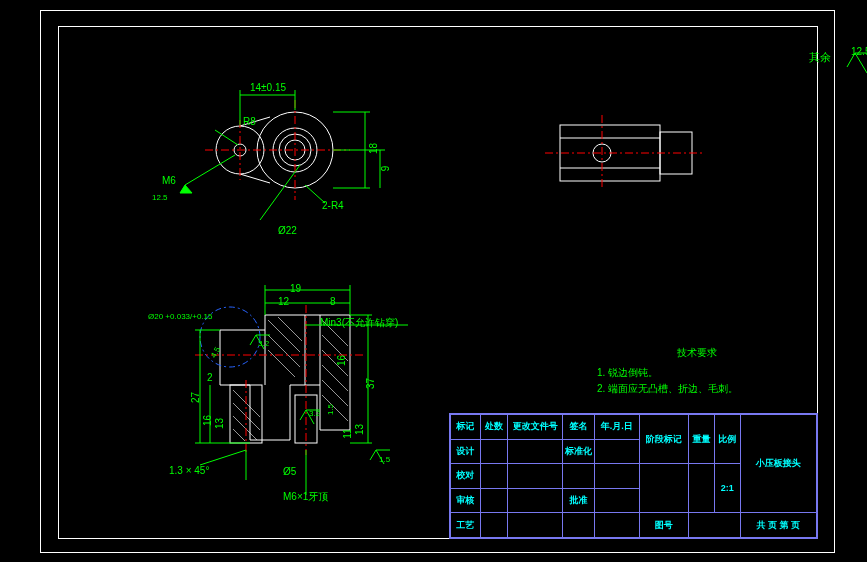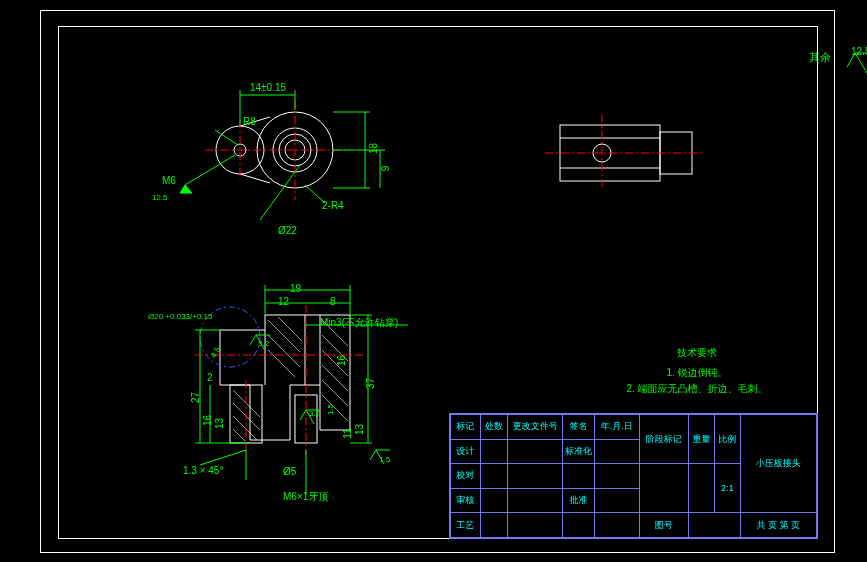--- a/index.html
+++ b/index.html
@@ -23,33 +23,33 @@
   width: 795px; height: 543px;
   border: 1px solid #fff;
 }
 .frame-inner {
   position: absolute;
   left: 58px; top: 26px;
   width: 760px; height: 513px;
   border: 1px solid #fff;
 }
 .abs { position: absolute; }
-.green { color: #0f0; text-align: center; }
+.green { color: #0f0; }
 svg { position: absolute; overflow: visible; }
 
 
 .title-block {
   position: absolute;
   right: 49px;
   bottom: 23px;
   width: 369px;
   height: 126px;
   border: 1px solid #7878f0;
 }
-.title-block table { border-collapse: collapse; width: 100%; height: 100%; }
+.title-block table { border-collapse: collapse; width: 100%; height: 100%; font-weight: bold; }
 .title-block td {
   border: 1px solid #7878f0;
   color: #0ff;
   font-size: 9px;
   padding: 1px 2px;
   text-align: center;
   vertical-align: middle;
   white-space: nowrap;
 }
 .tb-title { font-size: 13px; color: #0ff; margin-left: 28px; }
@@ -216,21 +216,21 @@
   <span class="abs dim" style="left:207px; top:372px;">2</span>
   <span class="abs dim" style="left:190px; top:392px; transform:rotate(-90deg);">27</span>
   <span class="abs dim" style="left:202px; top:415px; transform:rotate(-90deg);">16</span>
   <span class="abs dim" style="left:214px; top:418px; transform:rotate(-90deg);">13</span>
   <span class="abs dim" style="left:336px; top:355px; transform:rotate(-90deg);">16</span>
   <span class="abs dim" style="left:365px; top:378px; transform:rotate(-90deg);">37</span>
   <span class="abs dim" style="left:325px; top:405px; transform:rotate(-90deg); font-size:8px;">1.5</span>
   <span class="abs dim" style="left:342px; top:428px; transform:rotate(-90deg);">11</span>
   <span class="abs dim" style="left:354px; top:424px; transform:rotate(-90deg);">13</span>
   <span class="abs dim" style="left:283px; top:466px;">Ø5</span>
-  <span class="abs dim" style="left:183px; top:465px;">1.3 × 45°</span>
+  <span class="abs dim" style="left:169px; top:465px;">1.3 × 45°</span>
   <span class="abs dim" style="left:283px; top:490px; font-size:10px;">M6×1牙顶</span>
   <span class="abs dim" style="left:258px; top:339px; font-size:8px;">3.2</span>
   <span class="abs dim" style="left:309px; top:409px; font-size:8px;">3.2</span>
   <span class="abs dim" style="left:379px; top:455px; font-size:8px;">1.5</span>
 
   <div class="note-block">
     <div class="green" style="text-align:center; margin-bottom:4px;">技术要求</div>
     <div class="green">1. 锐边倒钝。</div>
     <div class="green">2. 端面应无凸槽、折边、毛刺。</div>
   </div>

